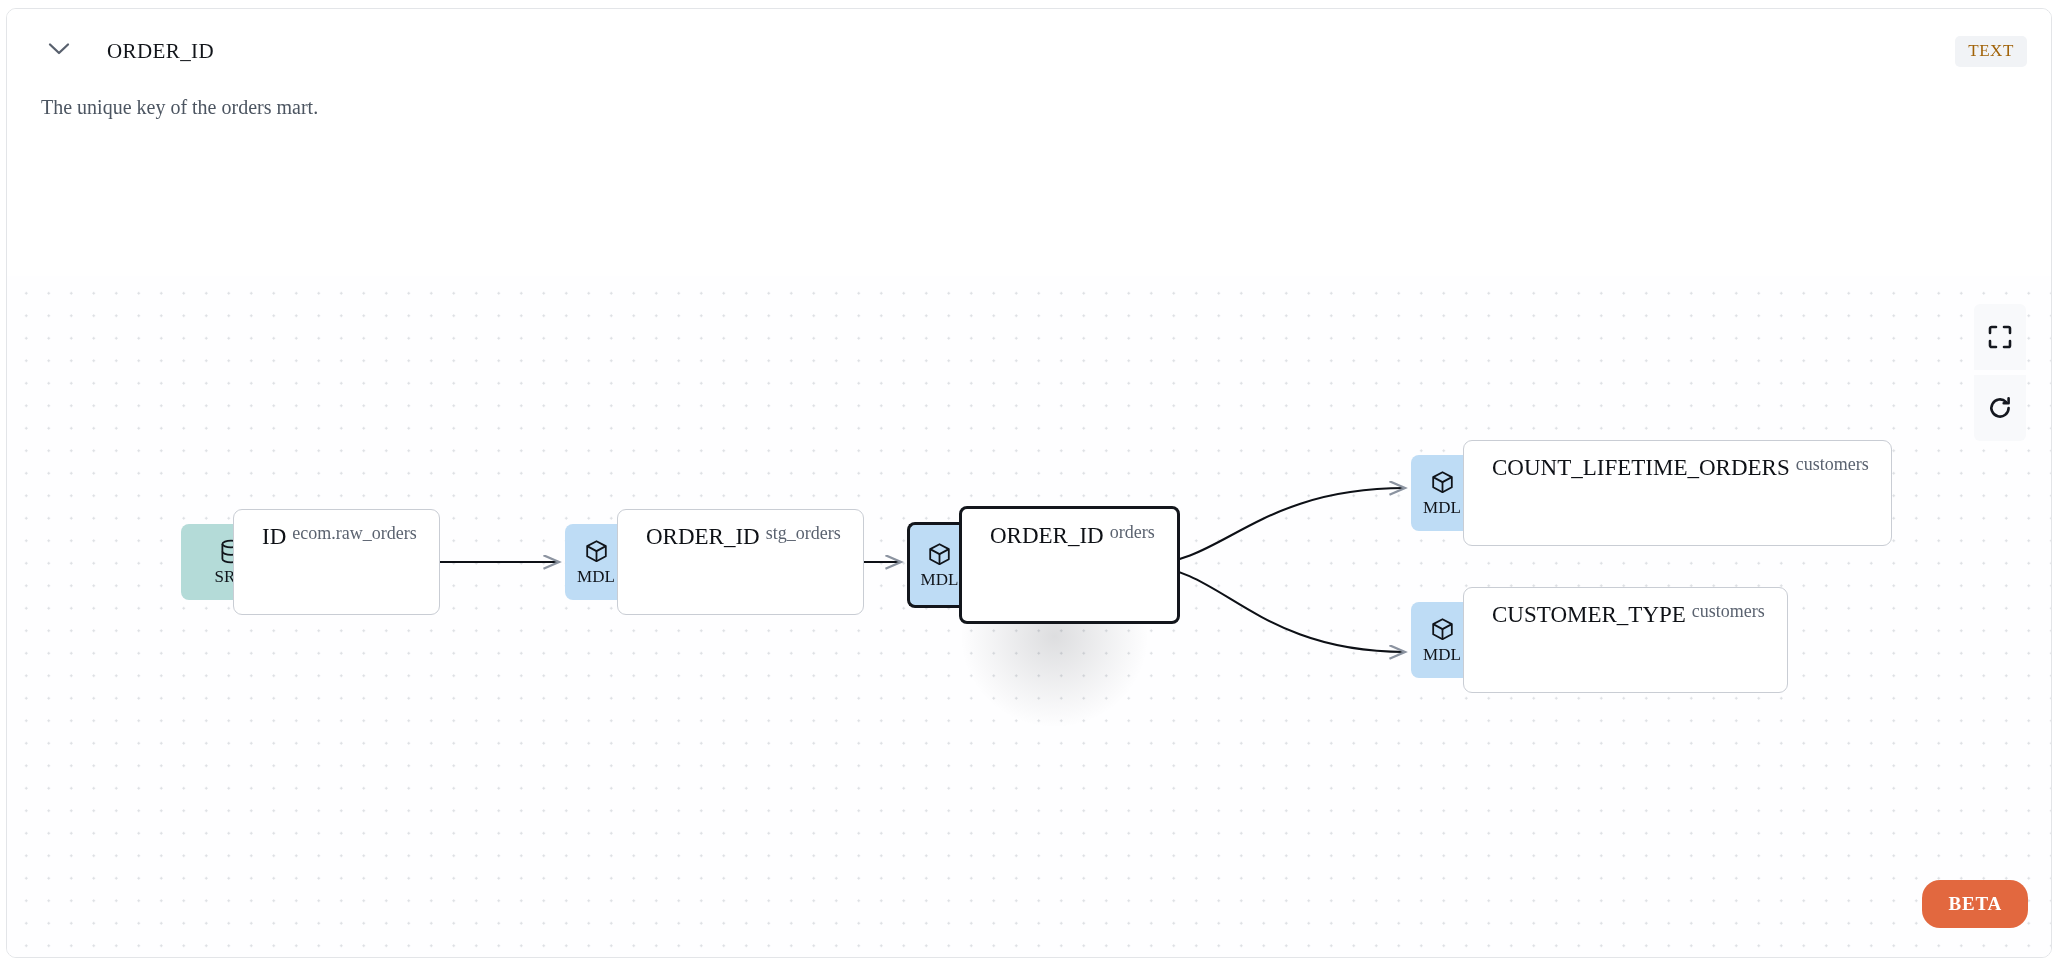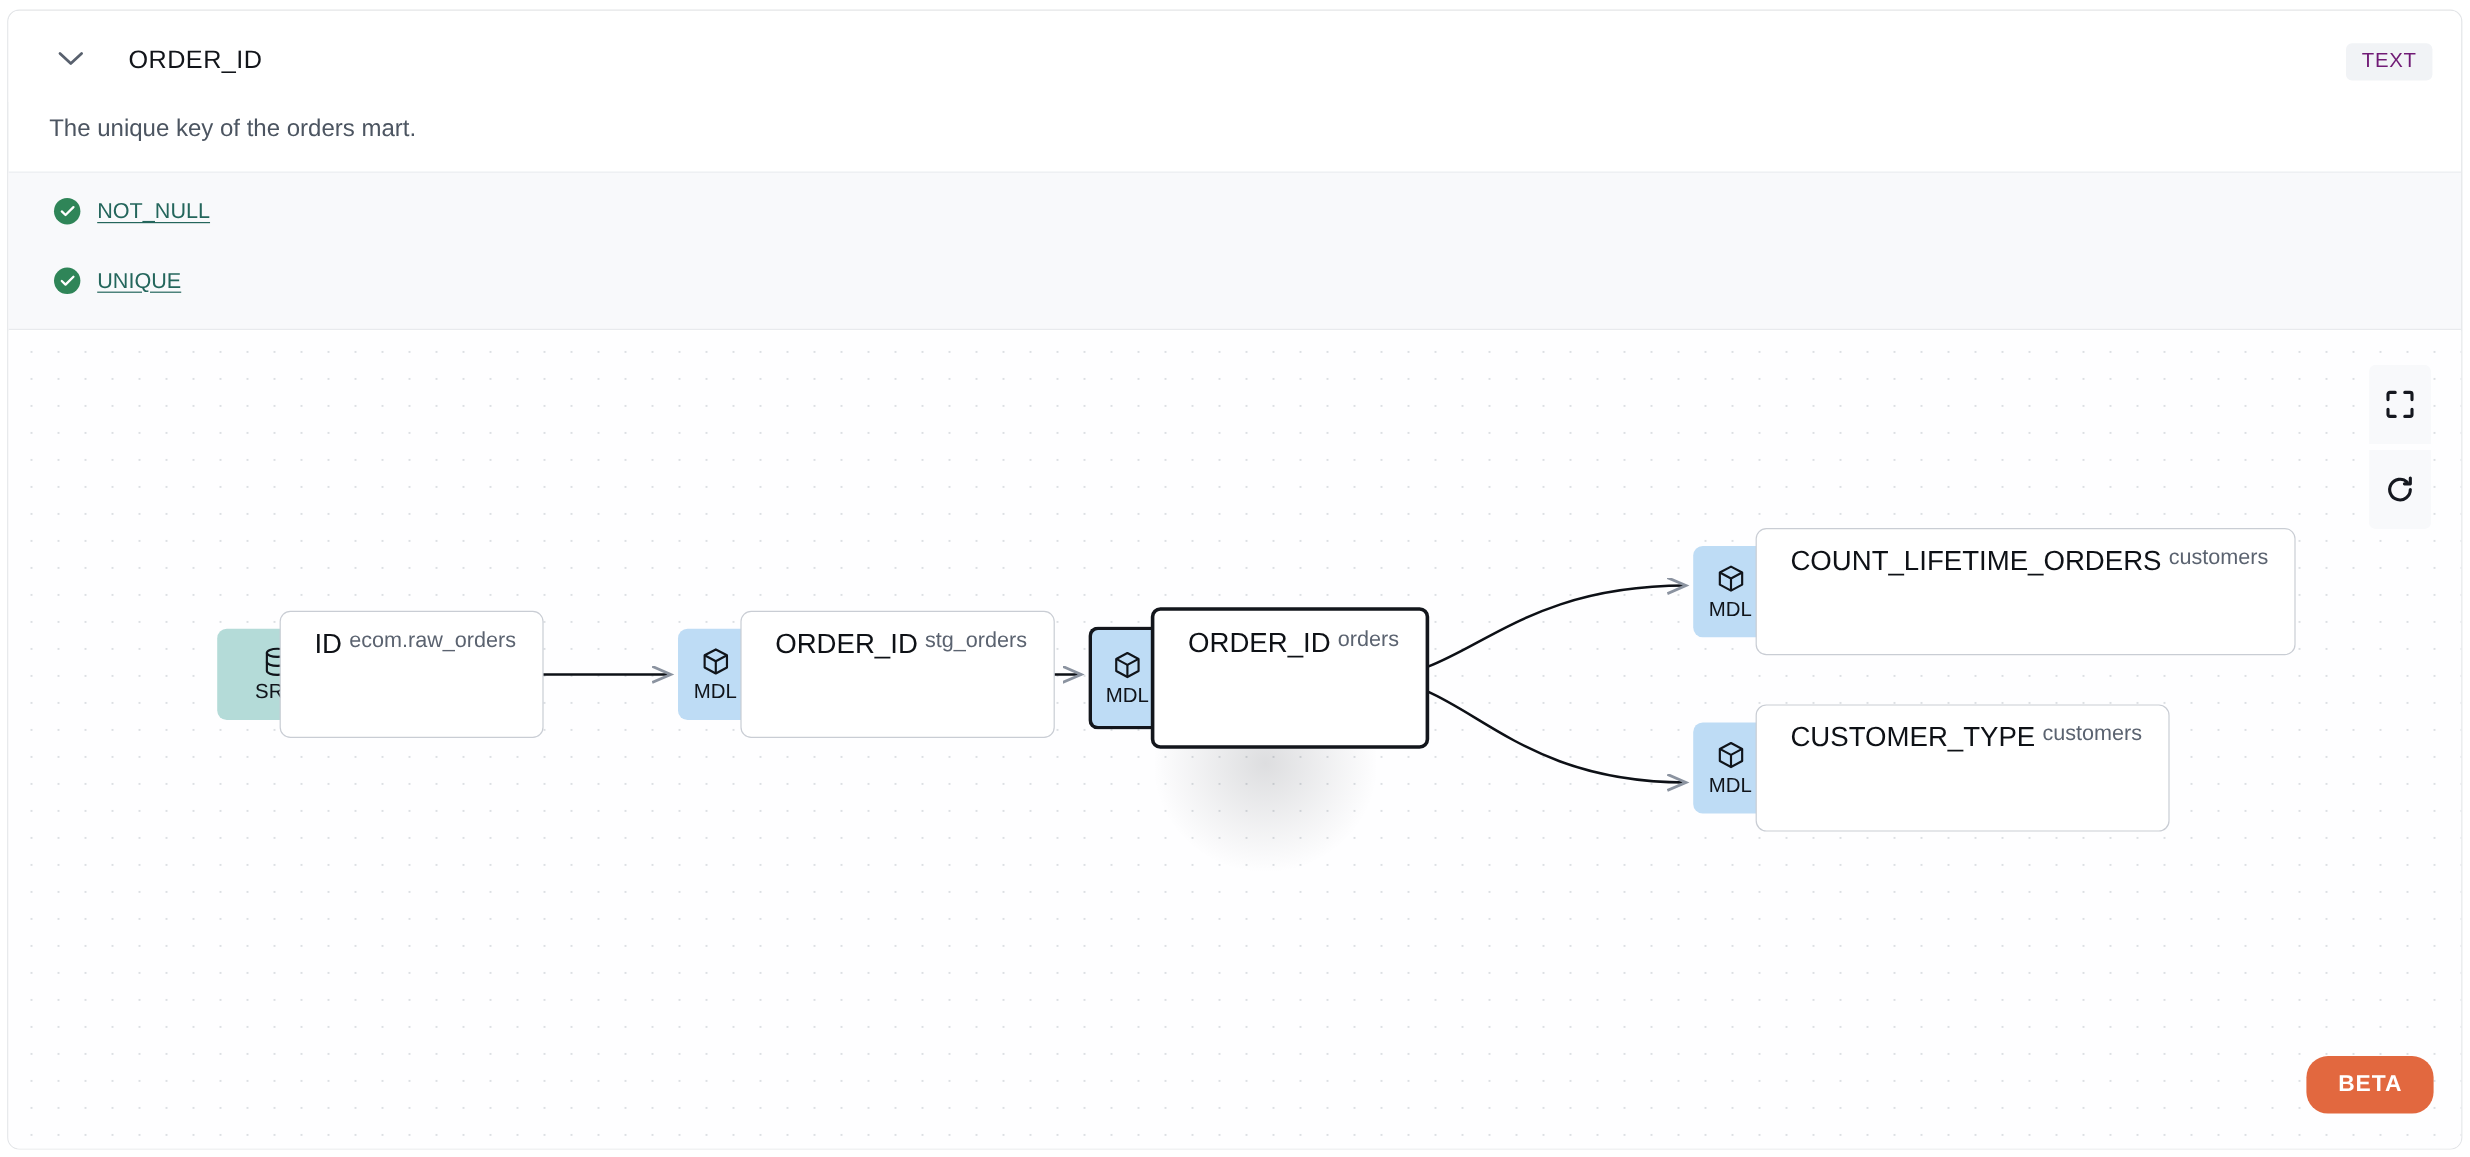--- a/index.html
+++ b/index.html
@@ -11,20 +11,21 @@
     font-family: "Liberation Sans", sans-serif;
     -webkit-font-smoothing: antialiased;
   }
 
   #app {
     position: relative;
     width: 2058px;
     height: 964px;
     background: #ffffff;
     overflow: hidden;
+    font-family: Liberation Serif, serif;
   }
 
   
   .card {
     position: absolute;
     left: 6px;
     top: 8px;
     width: 2046px;
     height: 950px;
     background: #ffffff;
@@ -62,21 +63,21 @@
     color: #12151a;
     font-weight: 400;
     white-space: nowrap;
   }
 
   .type-badge {
     position: absolute;
     right: 24px;
     top: 27px;
     background: #f1f3f6;
-    color: #701a75;
+    color: #a16207;
     font-size: 17px;
     letter-spacing: 0.6px;
     padding: 5px 13px 6px;
     border-radius: 5px;
     white-space: nowrap;
   }
 
   
   .description {
     position: absolute;
@@ -294,41 +295,20 @@
         <svg width="22" height="14" viewBox="0 0 22 14" fill="none">
           <path d="M2 2.5L11 11L20 2.5" stroke="#59616e" stroke-width="2.3" stroke-linecap="round" stroke-linejoin="round"></path>
         </svg>
       </div>
       <div class="col-title">ORDER_ID</div>
       <div class="type-badge">TEXT</div>
     </div>
 
     <div class="description">The unique key of the orders mart.</div>
 
-    <div class="tests">
-
-      <div class="test-row r0">
-        <span class="check-icon">
-          <svg width="13" height="10" viewBox="0 0 13 10" fill="none">
-            <path d="M1.5 5.2L4.6 8.2L11.2 1.6" stroke="#ffffff" stroke-width="1.9" stroke-linecap="round" stroke-linejoin="round"></path>
-          </svg>
-        </span>
-        <span class="test-link">NOT_NULL</span>
-      </div>
-
-      <div class="test-row r1">
-        <span class="check-icon">
-          <svg width="13" height="10" viewBox="0 0 13 10" fill="none">
-            <path d="M1.5 5.2L4.6 8.2L11.2 1.6" stroke="#ffffff" stroke-width="1.9" stroke-linecap="round" stroke-linejoin="round"></path>
-          </svg>
-        </span>
-        <span class="test-link">UNIQUE</span>
-      </div>
-
-    </div>
 
     <div class="canvas">
 
       <div class="node-shadow"></div>
 
       <svg class="edges" viewBox="0 0 2046 682" preserveAspectRatio="none">
         <defs>
           <marker id="arw" markerWidth="9" markerHeight="9" refX="7.4" refY="3.2" orient="auto">
             <path d="M0 0 L7.4 3.2 L0 6.4" fill="none" stroke="#8b93a0" stroke-width="1.1"></path>
           </marker>

